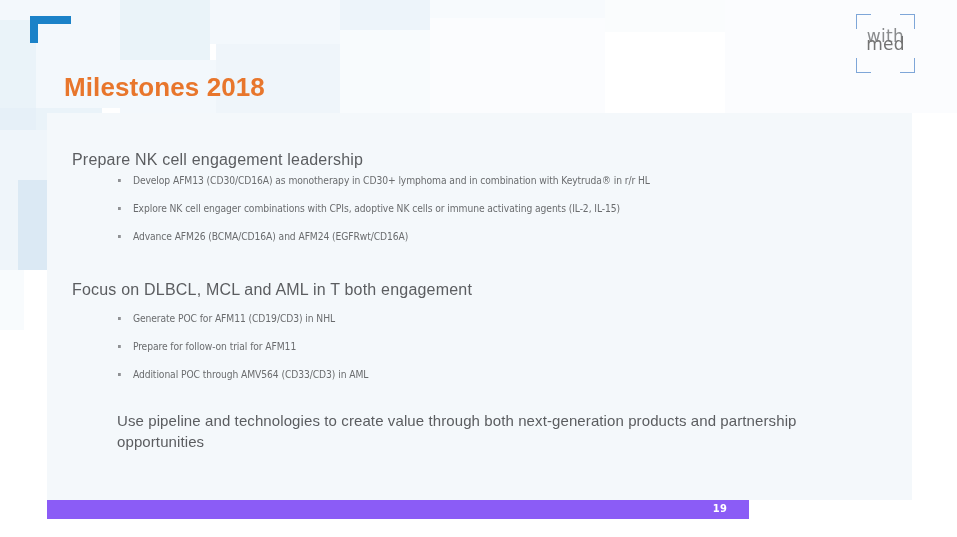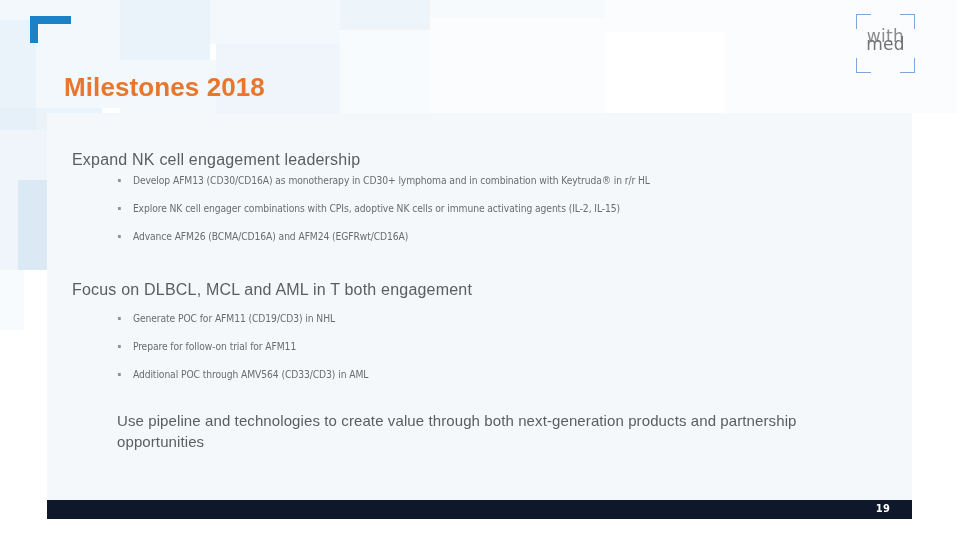--- a/index.html
+++ b/index.html
@@ -166,23 +166,23 @@
     line-height: 21px;
     letter-spacing: 0.1px;
     margin-left: 20px;
   }
 
   
   .footer-bar {
     position: absolute;
     left: 47px;
     top: 500px;
-    width: 865px;
+    width: 702px;
     height: 19px;
-    background: #0f172a;
+    background: #8b5cf6;
   }
   .page-num {
     position: absolute;
     right: 22px;
     top: 2px;
     font-family: "DejaVu Sans Condensed", "Liberation Sans Narrow", "Liberation Sans", sans-serif;
     font-size: 11px;
     font-weight: bold;
     color: #ffffff;
     letter-spacing: 0.2px;
@@ -229,21 +229,21 @@
     <div class="br br2"></div>
     <div class="word affi">with</div>
     <div class="word med">med</div>
   </div>
 
   <div class="title">Milestones 2018</div>
 
   <div class="panel">
     <div class="panel-inner">
 
-      <div class="section-head" style="top:38px;">Expand NK cell engagement leadership</div>
+      <div class="section-head" style="top:38px;">Prepare NK cell engagement leadership</div>
       <div class="bullets" style="top:54px;">
         <div class="bullet">
           <span class="dot"></span>
           <span>Develop AFM13 (CD30/CD16A) as monotherapy in CD30+ lymphoma and in combination with Keytruda® in r/r HL</span>
         </div>
         <div class="bullet">
           <span class="dot"></span>
           <span>Explore NK cell engager combinations with CPIs, adoptive NK cells or immune activating agents (IL-2, IL-15)</span>
         </div>
         <div class="bullet">

